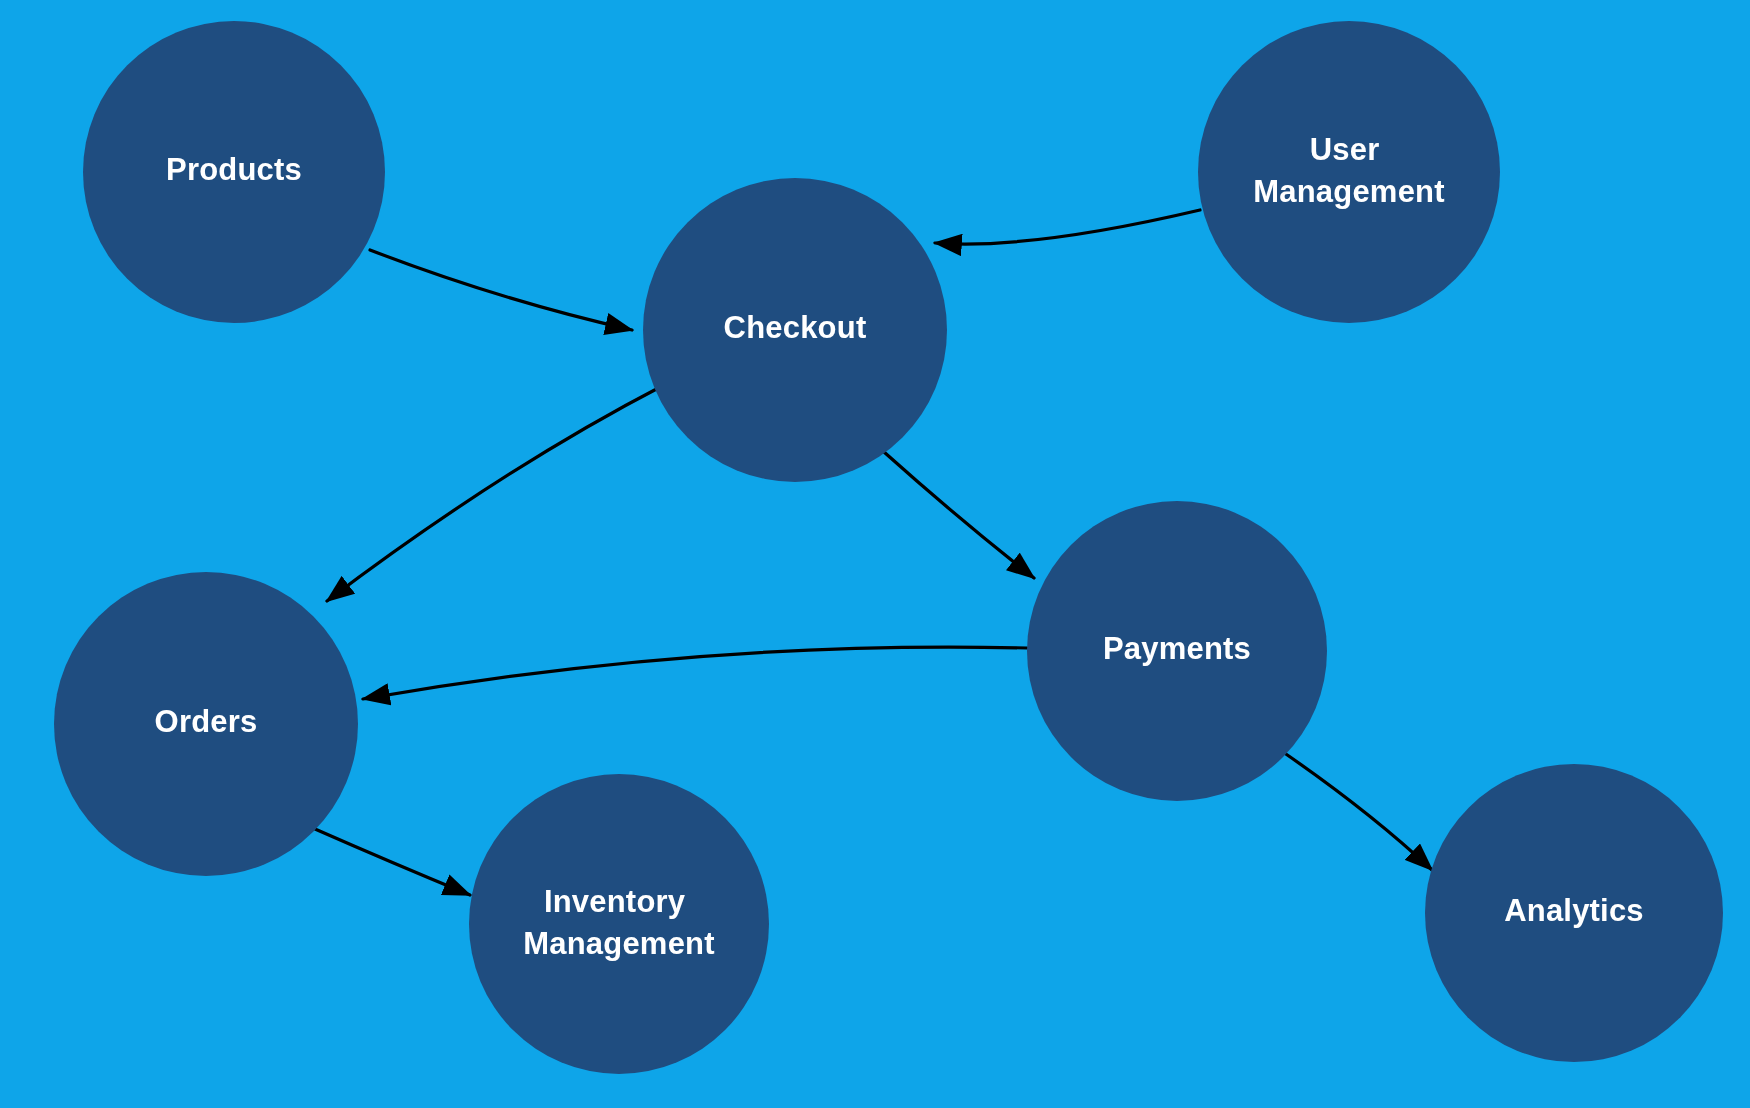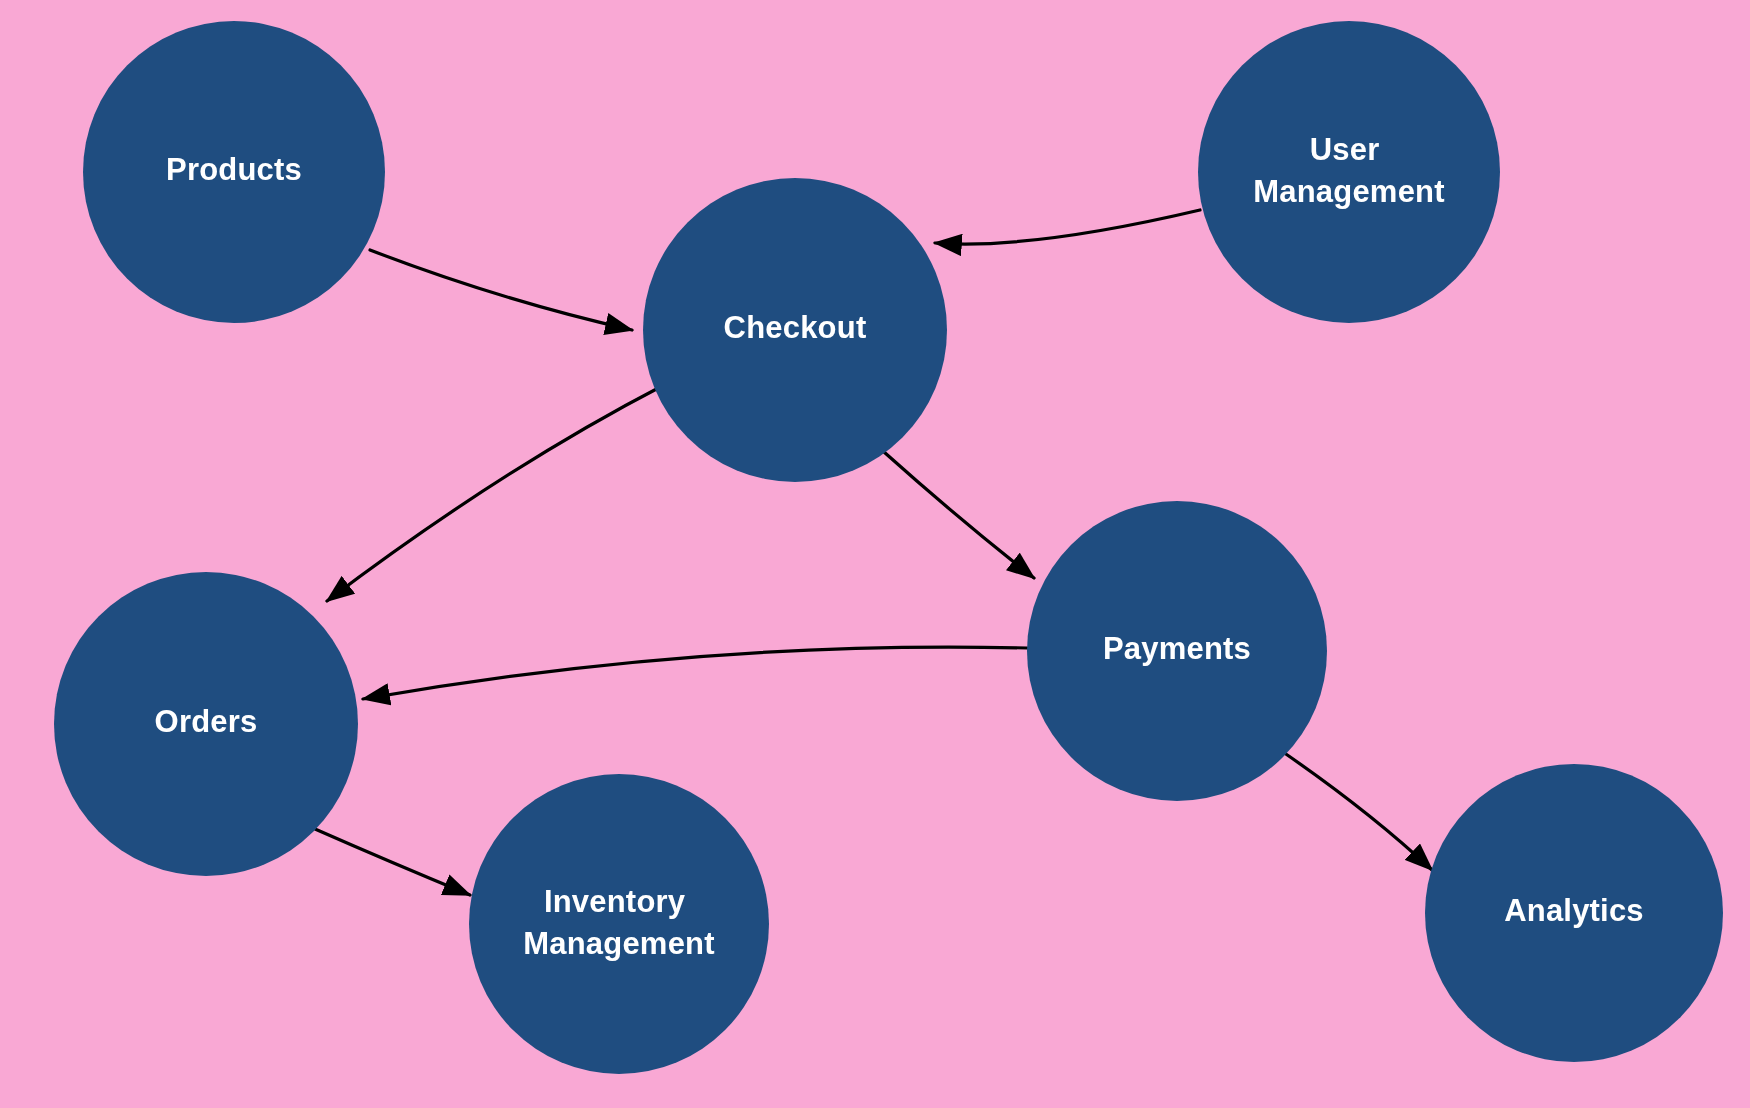--- a/index.html
+++ b/index.html
@@ -49,21 +49,21 @@
   .node-label tspan {
     text-anchor: middle;
   }
   .node-group {
     cursor: pointer;
   }
 </style>
 </head>
 <body>
 
-<div id="graph-canvas" style="background: #f9a8d4;">
+<div id="graph-canvas" style="background: #0ea5e9;">
   <svg class="graph-svg" viewBox="0 0 1750 1108" xmlns="http://www.w3.org/2000/svg">
     <defs>
       <marker id="arrowhead" markerWidth="9" markerHeight="7" refX="8.4" refY="3.5" orient="auto" markerUnits="strokeWidth">
         <polygon points="0 0, 9 3.5, 0 7" fill="#000000"></polygon>
       </marker>
     </defs>
 
     <g>
       <path class="edge-path" marker-end="url(#arrowhead)" d="M 370 250 Q 500 300 632 330" stroke="#000000"></path>
 

